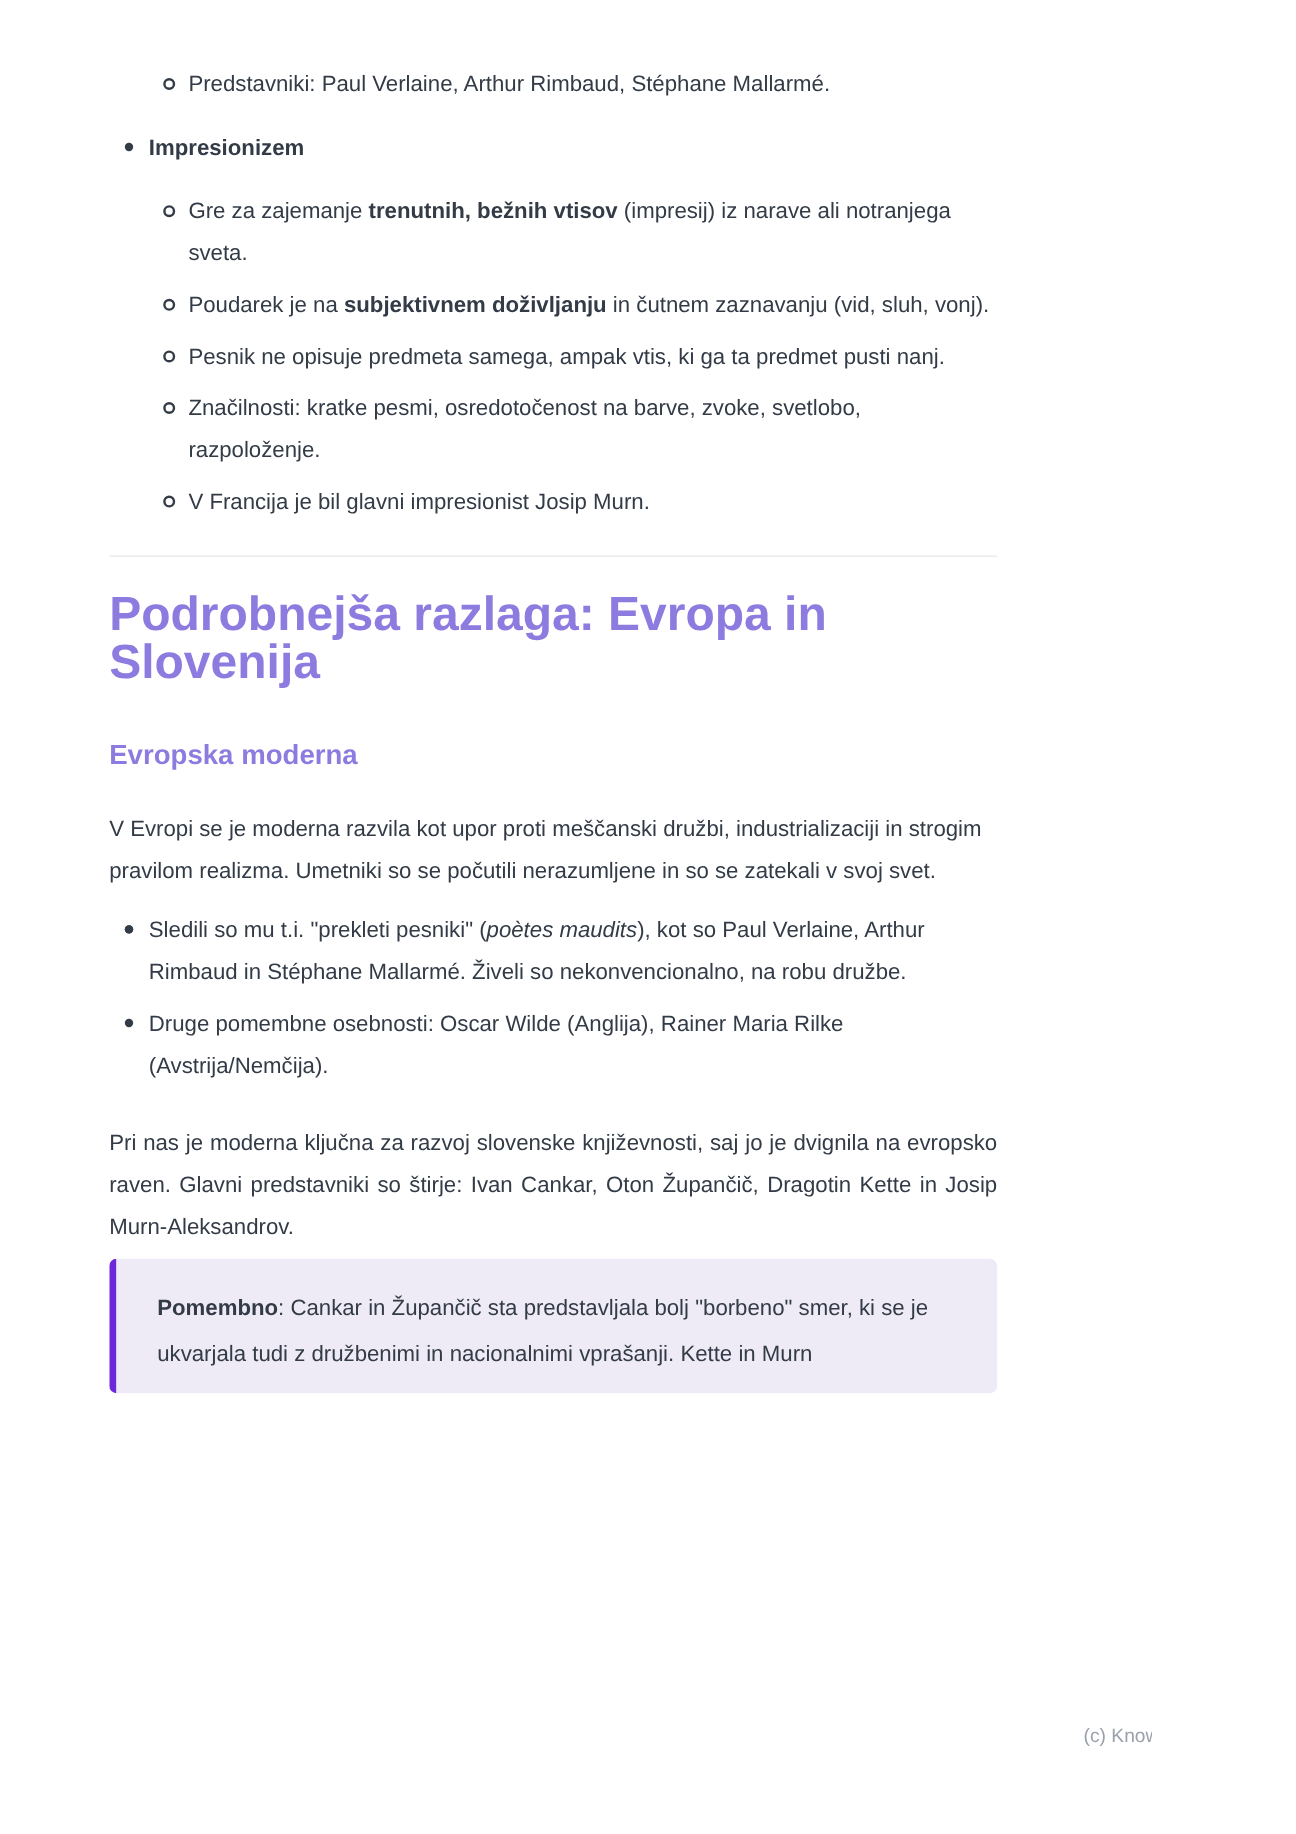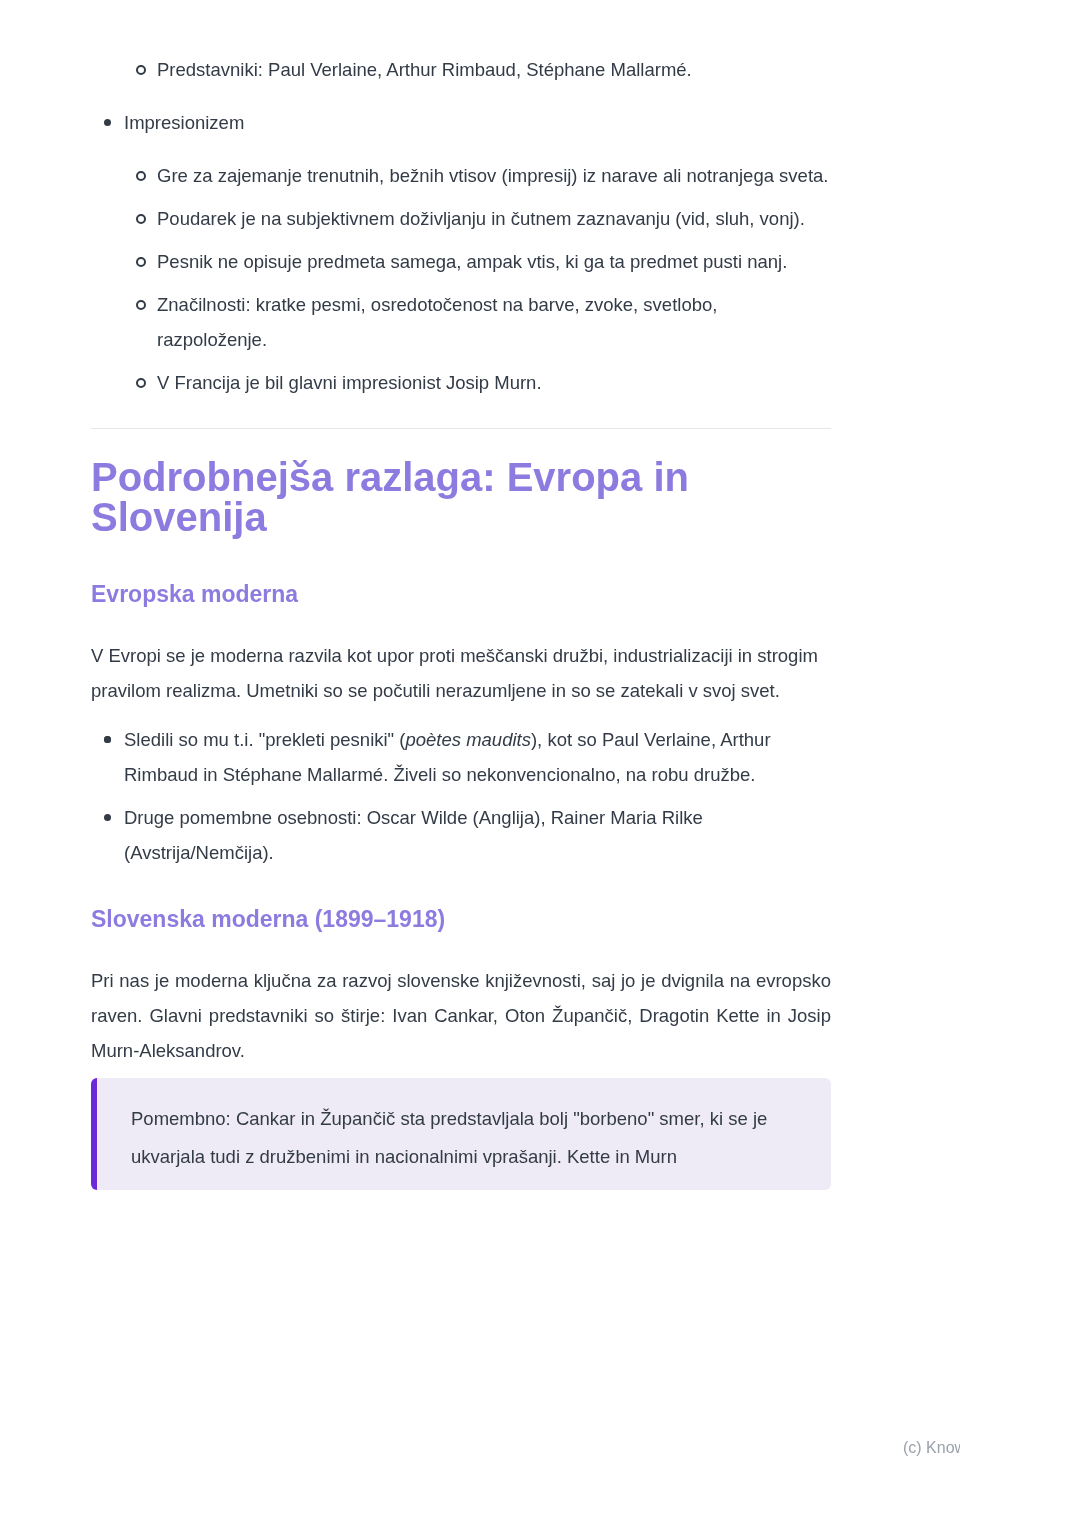--- a/index.html
+++ b/index.html
@@ -86,21 +86,21 @@
   }
   .para.justify{text-align:justify;}
   .callout{
     margin-top:10px;
     padding:22px 34px 14px 34px;
     background:var(--callout-bg);
     border-left:6px solid var(--callout-border);
     border-radius:6px;
     line-height:38px;
   }
-  .b{font-weight:normal;}
+  .b{font-weight:bold;}
   .i{font-style:italic;}
   
   .edge-strip{
     position:absolute;
     left:976px;
     top:47px;
     width:57px;
     height:1430px;
     background:var(--strip-fill);
     border-left:2px solid var(--strip-edge);
@@ -128,19 +128,18 @@
       <div class="li l2"><span class="marker ring"></span><span class="li-text"><span class="">Pesnik ne opisuje predmeta samega, ampak vtis, ki ga ta predmet pusti nanj.</span></span></div>
       <div class="li l2"><span class="marker ring"></span><span class="li-text"><span class="">Značilnosti: kratke pesmi, osredotočenost na barve, zvoke, svetlobo, razpoloženje.</span></span></div>
       <div class="li l2"><span class="marker ring"></span><span class="li-text"><span class="">V Francija je bil glavni impresionist Josip Murn.</span></span></div>
       <hr class="divider">
       <h1 class="h1"><span class="">Podrobnejša razlaga: Evropa in Slovenija</span></h1>
       <h2 class="h2"><span class="">Evropska moderna</span></h2>
       <p class="para"><span class="">V Evropi se je moderna razvila kot upor proti meščanski družbi, industrializaciji in strogim pravilom realizma. Umetniki so se počutili nerazumljene in so se zatekali v svoj svet.</span></p>
       <div class="li l1"><span class="marker disc"></span></div>
       <div class="li l1"><span class="marker disc"></span><span class="li-text"><span class="">Sledili so mu t.i. "prekleti pesniki" (</span><span class="i">poètes maudits</span><span class="">), kot so Paul Verlaine, Arthur Rimbaud in Stéphane Mallarmé. Živeli so nekonvencionalno, na robu družbe.</span></span></div>
       <div class="li l1"><span class="marker disc"></span><span class="li-text"><span class="">Druge pomembne osebnosti: Oscar Wilde (Anglija), Rainer Maria Rilke (Avstrija/Nemčija).</span></span></div>
-      <h2 class="h2"><span class="">Slovenska moderna (1899–1918)</span></h2>
       <p class="para justify"><span class="">Pri nas je moderna ključna za razvoj slovenske književnosti, saj jo je dvignila na evropsko raven. Glavni predstavniki so štirje: Ivan Cankar, Oton Župančič, Dragotin Kette in Josip Murn-Aleksandrov.</span></p>
       <div class="callout"><span class="b ">Pomembno</span><span class="">: Cankar in Župančič sta predstavljala bolj "borbeno" smer, ki se je ukvarjala tudi z družbenimi in nacionalnimi vprašanji. Kette in Murn</span></div>
     </div>
   <div class="edge-strip"></div>
   <div class="watermark">(c) Knowunity 2025</div>
 </div>
 
 </body></html>

